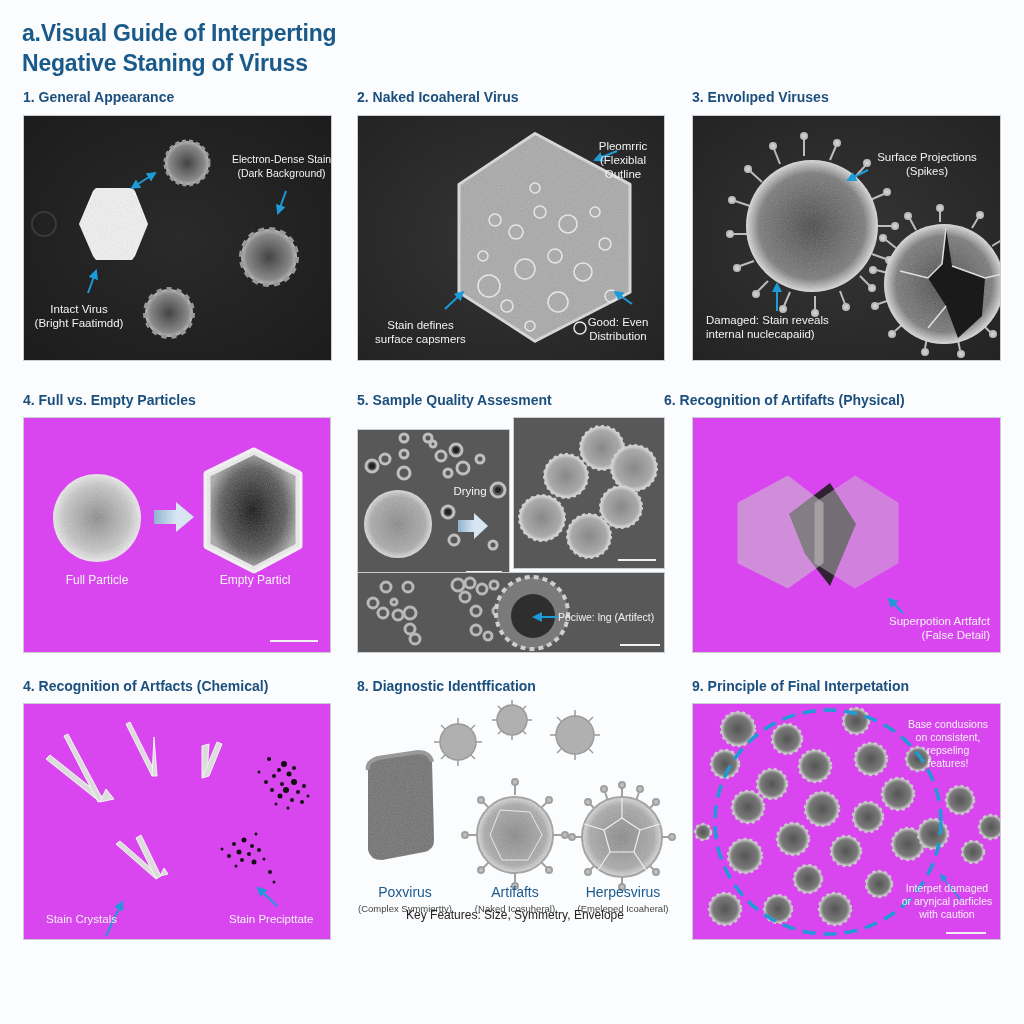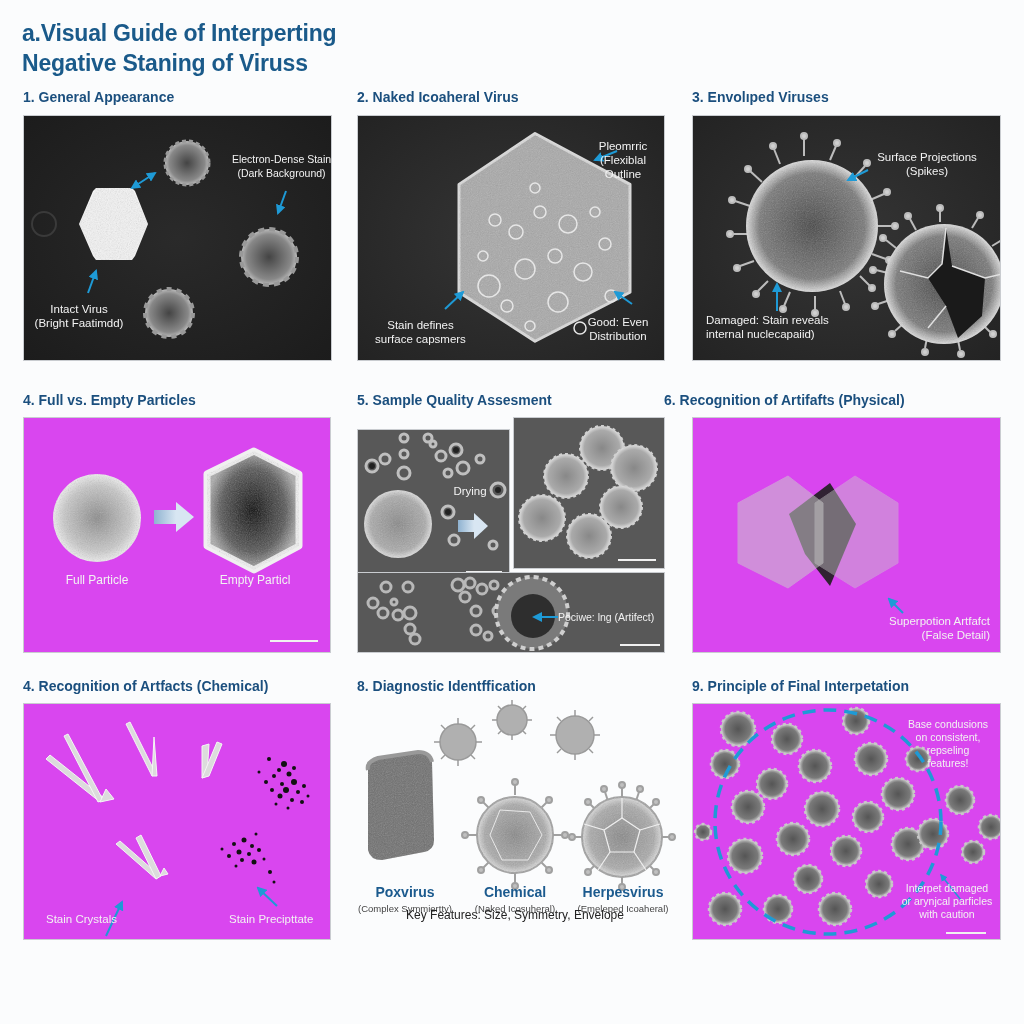--- a/index.html
+++ b/index.html
@@ -10,21 +10,21 @@
   .panel { position: absolute; overflow: hidden; border: 1px solid #c9ccd0; }
   .dark1 { background: radial-gradient(ellipse at 50% 50%, #2a2a2a 0%, #1c1c1c 100%); }
   .dark2 { background: radial-gradient(ellipse at 50% 50%, #353535 0%, #232323 100%); padding-left: 27px; }
   .gray  { background: #d946ef; }
   .gray2 { background: #585858; }
   .lbl { position: absolute; color: #f2f2f2; font-size: 11.5px; line-height: 14px; text-align: center; white-space: nowrap; }
   .lbl.l { text-align: left; }
   .lbl.r { text-align: right; }
   .scale { position: absolute; height: 2px; background: #f0f0f0; }
   svg { position: absolute; overflow: visible; }
-  .vname { position: absolute; color: #1b5a8e; font-size: 14px; font-weight: bold; text-align: center; white-space: nowrap; }
+  .vname { position: absolute; color: #1b5a8e; font-size: 14px; font-weight: normal; text-align: center; white-space: nowrap; }
   .vsub { position: absolute; color: #444; font-size: 9.5px; text-align: center; white-space: nowrap; }
   .keyf { position: absolute; color: #222; font-size: 12px; text-align: center; white-space: nowrap; }
 </style>
 </head>
 <body>
 
 <svg width="0" height="0" style="position:absolute">
   <defs>
     <marker id="ah" viewBox="0 0 10 10" refX="8" refY="5" markerWidth="5" markerHeight="5" orient="auto-start-reverse">
       <path d="M0,0 L10,5 L0,10 z" fill="#1e9ad6"></path>
@@ -513,21 +513,21 @@
         <line x1="272" y1="118" x2="272" y2="98"></line>
           <line x1="290" y1="130" x2="310" y2="124"></line>
         <line x1="284" y1="152" x2="296" y2="170"></line>
           <line x1="260" y1="152" x2="248" y2="170"></line>
         <line x1="254" y1="130" x2="234" y2="124"></line>
       </g>
     </g>
   </svg>
   <div class="vname" style="left:0px;top:184px;width:110px">Poxvirus</div>
   <div class="vsub" style="left:0px;top:203px;width:110px">(Complex Symmiertty)</div>
-  <div class="vname" style="left:110px;top:184px;width:110px">Chemical</div>
+  <div class="vname" style="left:110px;top:184px;width:110px">Artifafts</div>
   <div class="vsub" style="left:110px;top:203px;width:110px">(Naked Icosuheral)</div>
   <div class="vname" style="left:218px;top:184px;width:110px">Herpesvirus</div>
   <div class="vsub" style="left:218px;top:203px;width:110px">(Emeleped Icoaheral)</div>
 </div>
 <div class="keyf" style="left:350px;top:908px;width:330px">Key Features: Size, Symmetry, Envelope</div>
 
 <div class="ptitle" style="left:692px;top:678px">9. Principle of Final Interpetation</div>
 <div class="panel gray" style="left:692px;top:703px;width:309px;height:237px">
   <svg width="309" height="237">
     <g fill="url(#gSmall)" stroke="#c8c8c8" stroke-width="2.5" stroke-dasharray="3 3">

